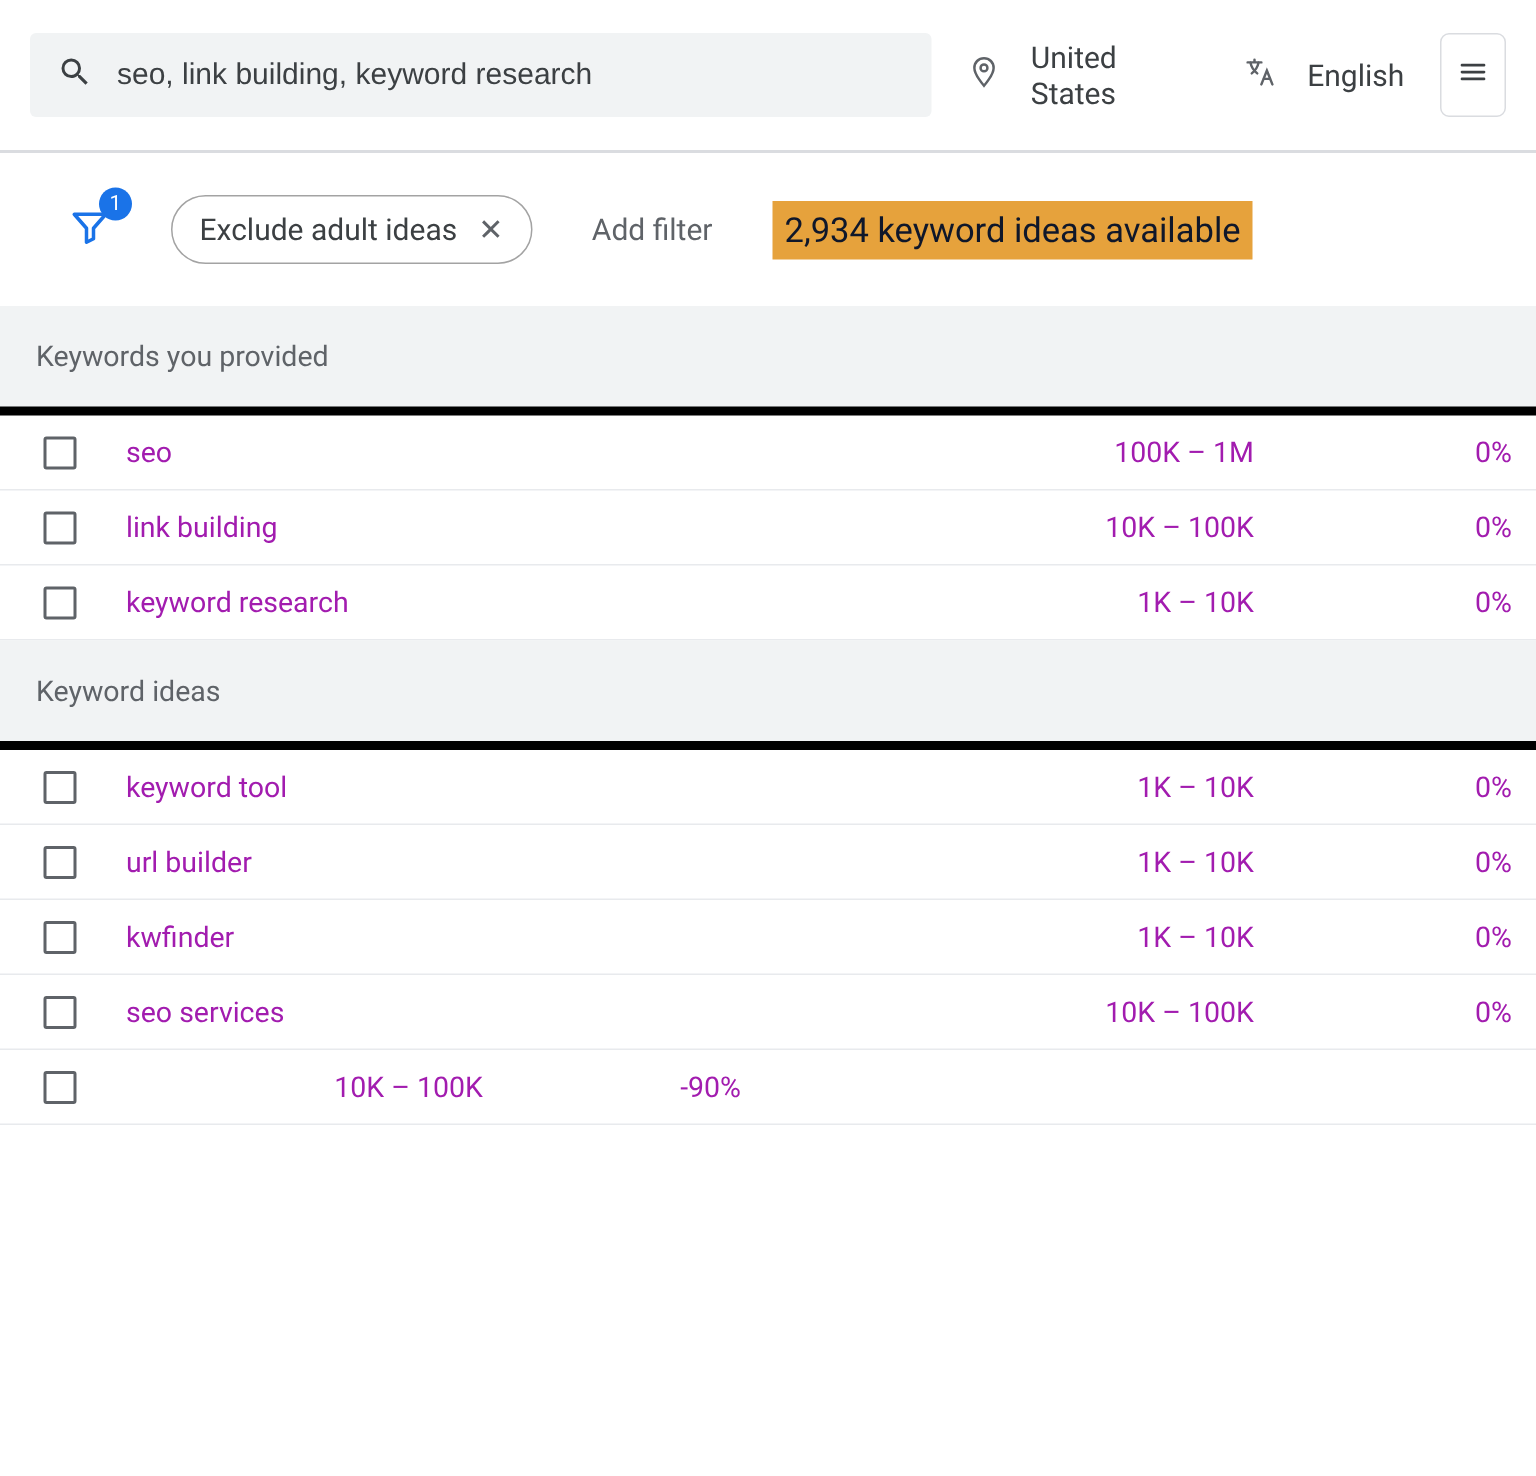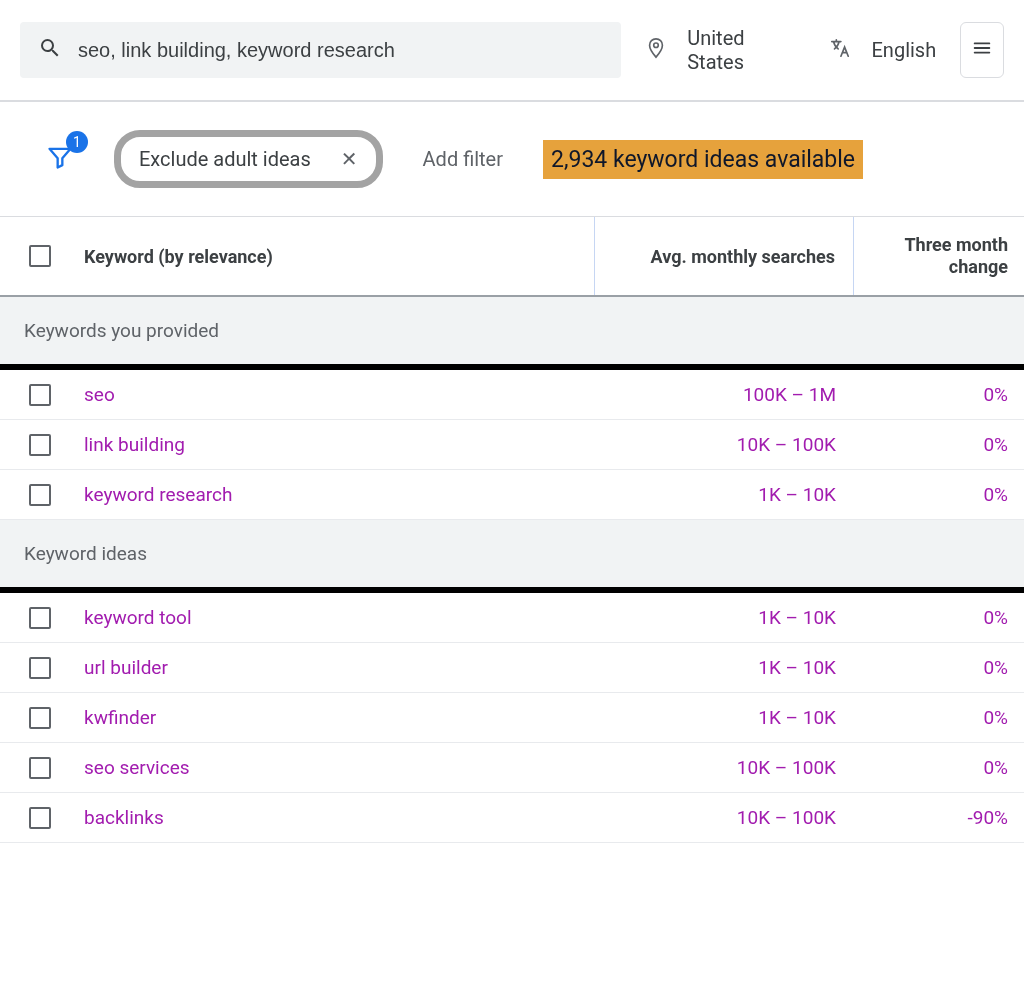--- a/index.html
+++ b/index.html
@@ -72,22 +72,22 @@
     position: absolute;
     top: -12px; right: -14px;
     background: #1a73e8;
     color: #fff;
     border-radius: 50%;
     width: 22px; height: 22px;
     font-size: 14px;
     display:flex; align-items:center; justify-content:center;
   }
   .chip {
-    display:flex; align-items:flex-end; gap:30px;
-    border: 7px solid #a3a3a3;
+    display:flex; align-items:flex-end; gap:14px;
+    border: 1px solid #a3a3a3;
     border-radius: 26px;
     padding: 10px 18px;
     font-size: 20px;
     color: #3c4043;
     cursor: pointer;
   }
   .chip .x { font-size: 20px; color:#5f6368; }
 
   .add-filter {
     font-size: 20px;
@@ -201,28 +201,20 @@
     <span class="x">✕</span>
   </div>
 
   <div class="add-filter">Add filter</div>
 
   <div class="ideascount">2,934 keyword ideas available</div>
 </div>
 
 <div class="table">
 
-  <div class="thead">
-    <div class="col-chk">
-        <div class="checkbox"></div>
-      </div>
-    <div class="col-kw">Keyword (by relevance)</div>
-    <div class="col-avg">Avg. monthly searches</div>
-    <div class="col-chg">Three month change</div>
-  </div>
 
   <div class="grouphdr">Keywords you provided</div>
 
   <div class="row">
     <div class="col-chk">
         <div class="checkbox"></div>
       </div>
     <div class="col-kw">seo</div>
     <div class="col-avg">100K – 1M</div>
     <div class="col-chg">0%</div>
@@ -275,18 +267,17 @@
         <div class="checkbox"></div>
       </div>
     <div class="col-kw">seo services</div>
     <div class="col-avg">10K – 100K</div>
     <div class="col-chg">0%</div>
   </div>
   <div class="row">
     <div class="col-chk">
         <div class="checkbox"></div>
       </div>
-    <div class="col-kw">backlinks</div>
     <div class="col-avg">10K – 100K</div>
     <div class="col-chg">-90%</div>
   </div>
 
 </div>
 
 </body></html>

